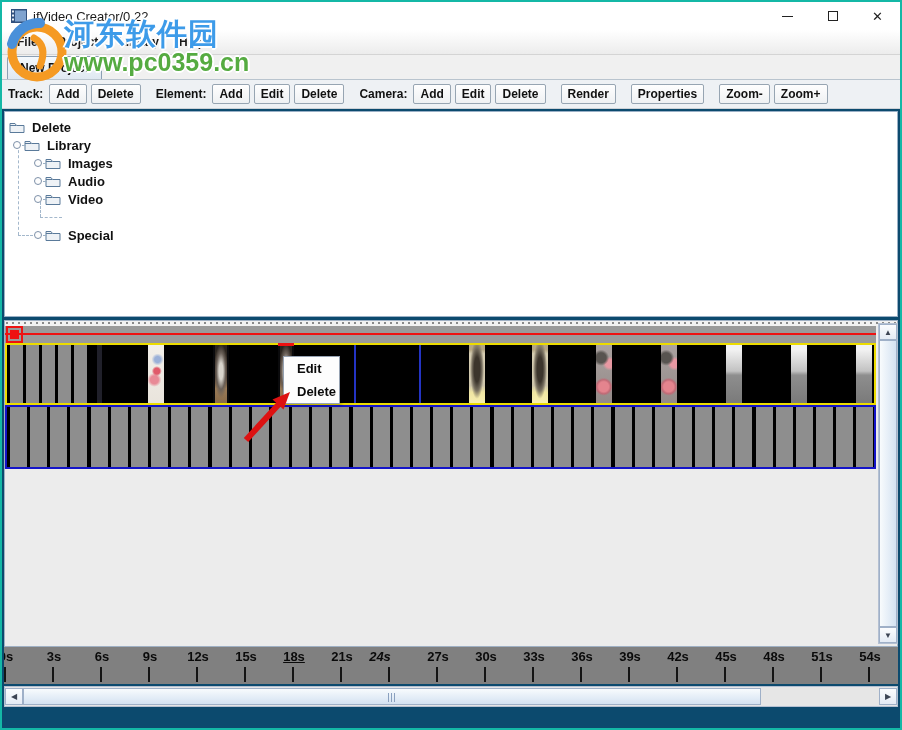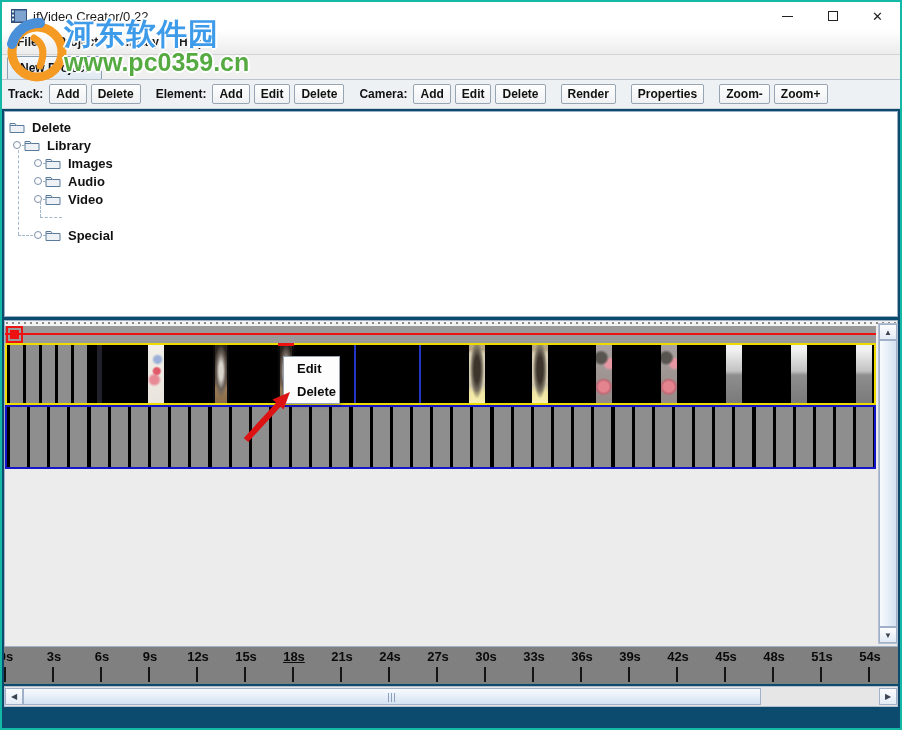--- a/index.html
+++ b/index.html
@@ -340,21 +340,21 @@
       <span class="ruler-label" style="left: 146px;">9s</span>
       <div class="ruler-tick" style="left: 144px;"></div>
       <span class="ruler-label" style="left: 194px;">12s</span>
       <div class="ruler-tick" style="left: 192px;"></div>
       <span class="ruler-label" style="left: 242px;">15s</span>
       <div class="ruler-tick" style="left: 240px;"></div>
       <span class="ruler-label" style="left: 290px; text-decoration: underline;">18s</span>
       <div class="ruler-tick" style="left: 288px;"></div>
       <span class="ruler-label" style="left: 338px;">21s</span>
       <div class="ruler-tick" style="left: 336px;"></div>
-      <span class="ruler-label" style="left: 386px;">24s</span>
+      <span class="ruler-label" style="left: 376px; font-style: italic;">24s</span>
       <div class="ruler-tick" style="left: 384px;"></div>
       <span class="ruler-label" style="left: 434px;">27s</span>
       <div class="ruler-tick" style="left: 432px;"></div>
       <span class="ruler-label" style="left: 482px;">30s</span>
       <div class="ruler-tick" style="left: 480px;"></div>
       <span class="ruler-label" style="left: 530px;">33s</span>
       <div class="ruler-tick" style="left: 528px;"></div>
       <span class="ruler-label" style="left: 578px;">36s</span>
       <div class="ruler-tick" style="left: 576px;"></div>
       <span class="ruler-label" style="left: 626px;">39s</span>

